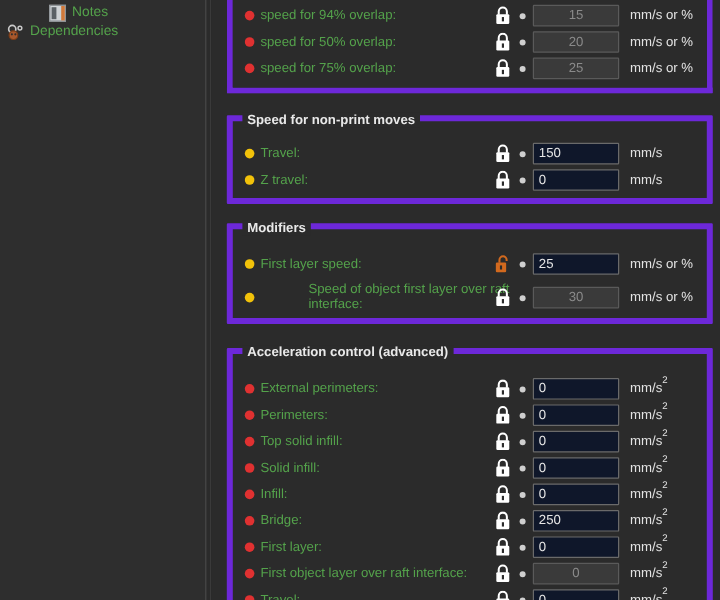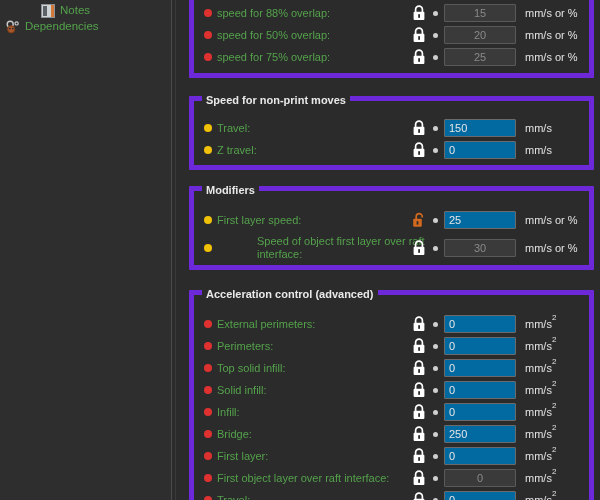--- a/index.html
+++ b/index.html
@@ -86,21 +86,21 @@
   .dot{
     position:absolute;left:239px;top:50%;margin-top:-2.5px;
     width:5px;height:5px;border-radius:50%;background:#cfcfcf;
   }
 
   
   .field{
     position:absolute;left:250px;top:50%;margin-top:-9px;
     width:72px;height:18px;box-sizing:border-box;
     border:1px solid #6a6a6a;
-    background:#0369a1;
+    background:#0f172a;
     color:#e6e6e6;
     font-family:"Liberation Sans", sans-serif;
     font-size:11px;
     line-height:16px;
     padding:0 4px;
     border-radius:1px;
   }
   .field.disabled{
     background:#3a3a3a;
     border-color:#5a5a5a;
@@ -140,21 +140,21 @@
   </div>
 
   <div class="vsep" style="left:171px;"></div>
   <div class="vsep" style="left:175px;background:#3a3a3a;"></div>
 
   <div id="panel">
 
   <div class="group top-open" style="top: -40px; height: 118px;">
         <div class="row" style="top: 42px; width: 403px;">
           <span class="bullet red"></span>
-          <span class="lbl">speed for 88% overlap:</span>
+          <span class="lbl">speed for 94% overlap:</span>
           <span class="lock">
             <svg width="14" height="16" viewBox="0 0 14 16">
               <path d="M3.6 7.2 V4.6 a3.4 3.4 0 0 1 6.8 0 V7.2" fill="none" stroke="#ffffff" stroke-width="1.7"></path>
               <rect x="1.6" y="6.8" width="10.8" height="8.2" rx="1" fill="#ffffff"></rect>
               <rect x="6.2" y="9.2" width="1.8" height="3.6" fill="#2b2b2b"></rect>
             </svg>
           </span>
           <span class="dot"></span>
           <input type="text" class="field disabled" disabled="" value="15" style="">
           <span class="unit">mm/s or %</span>

